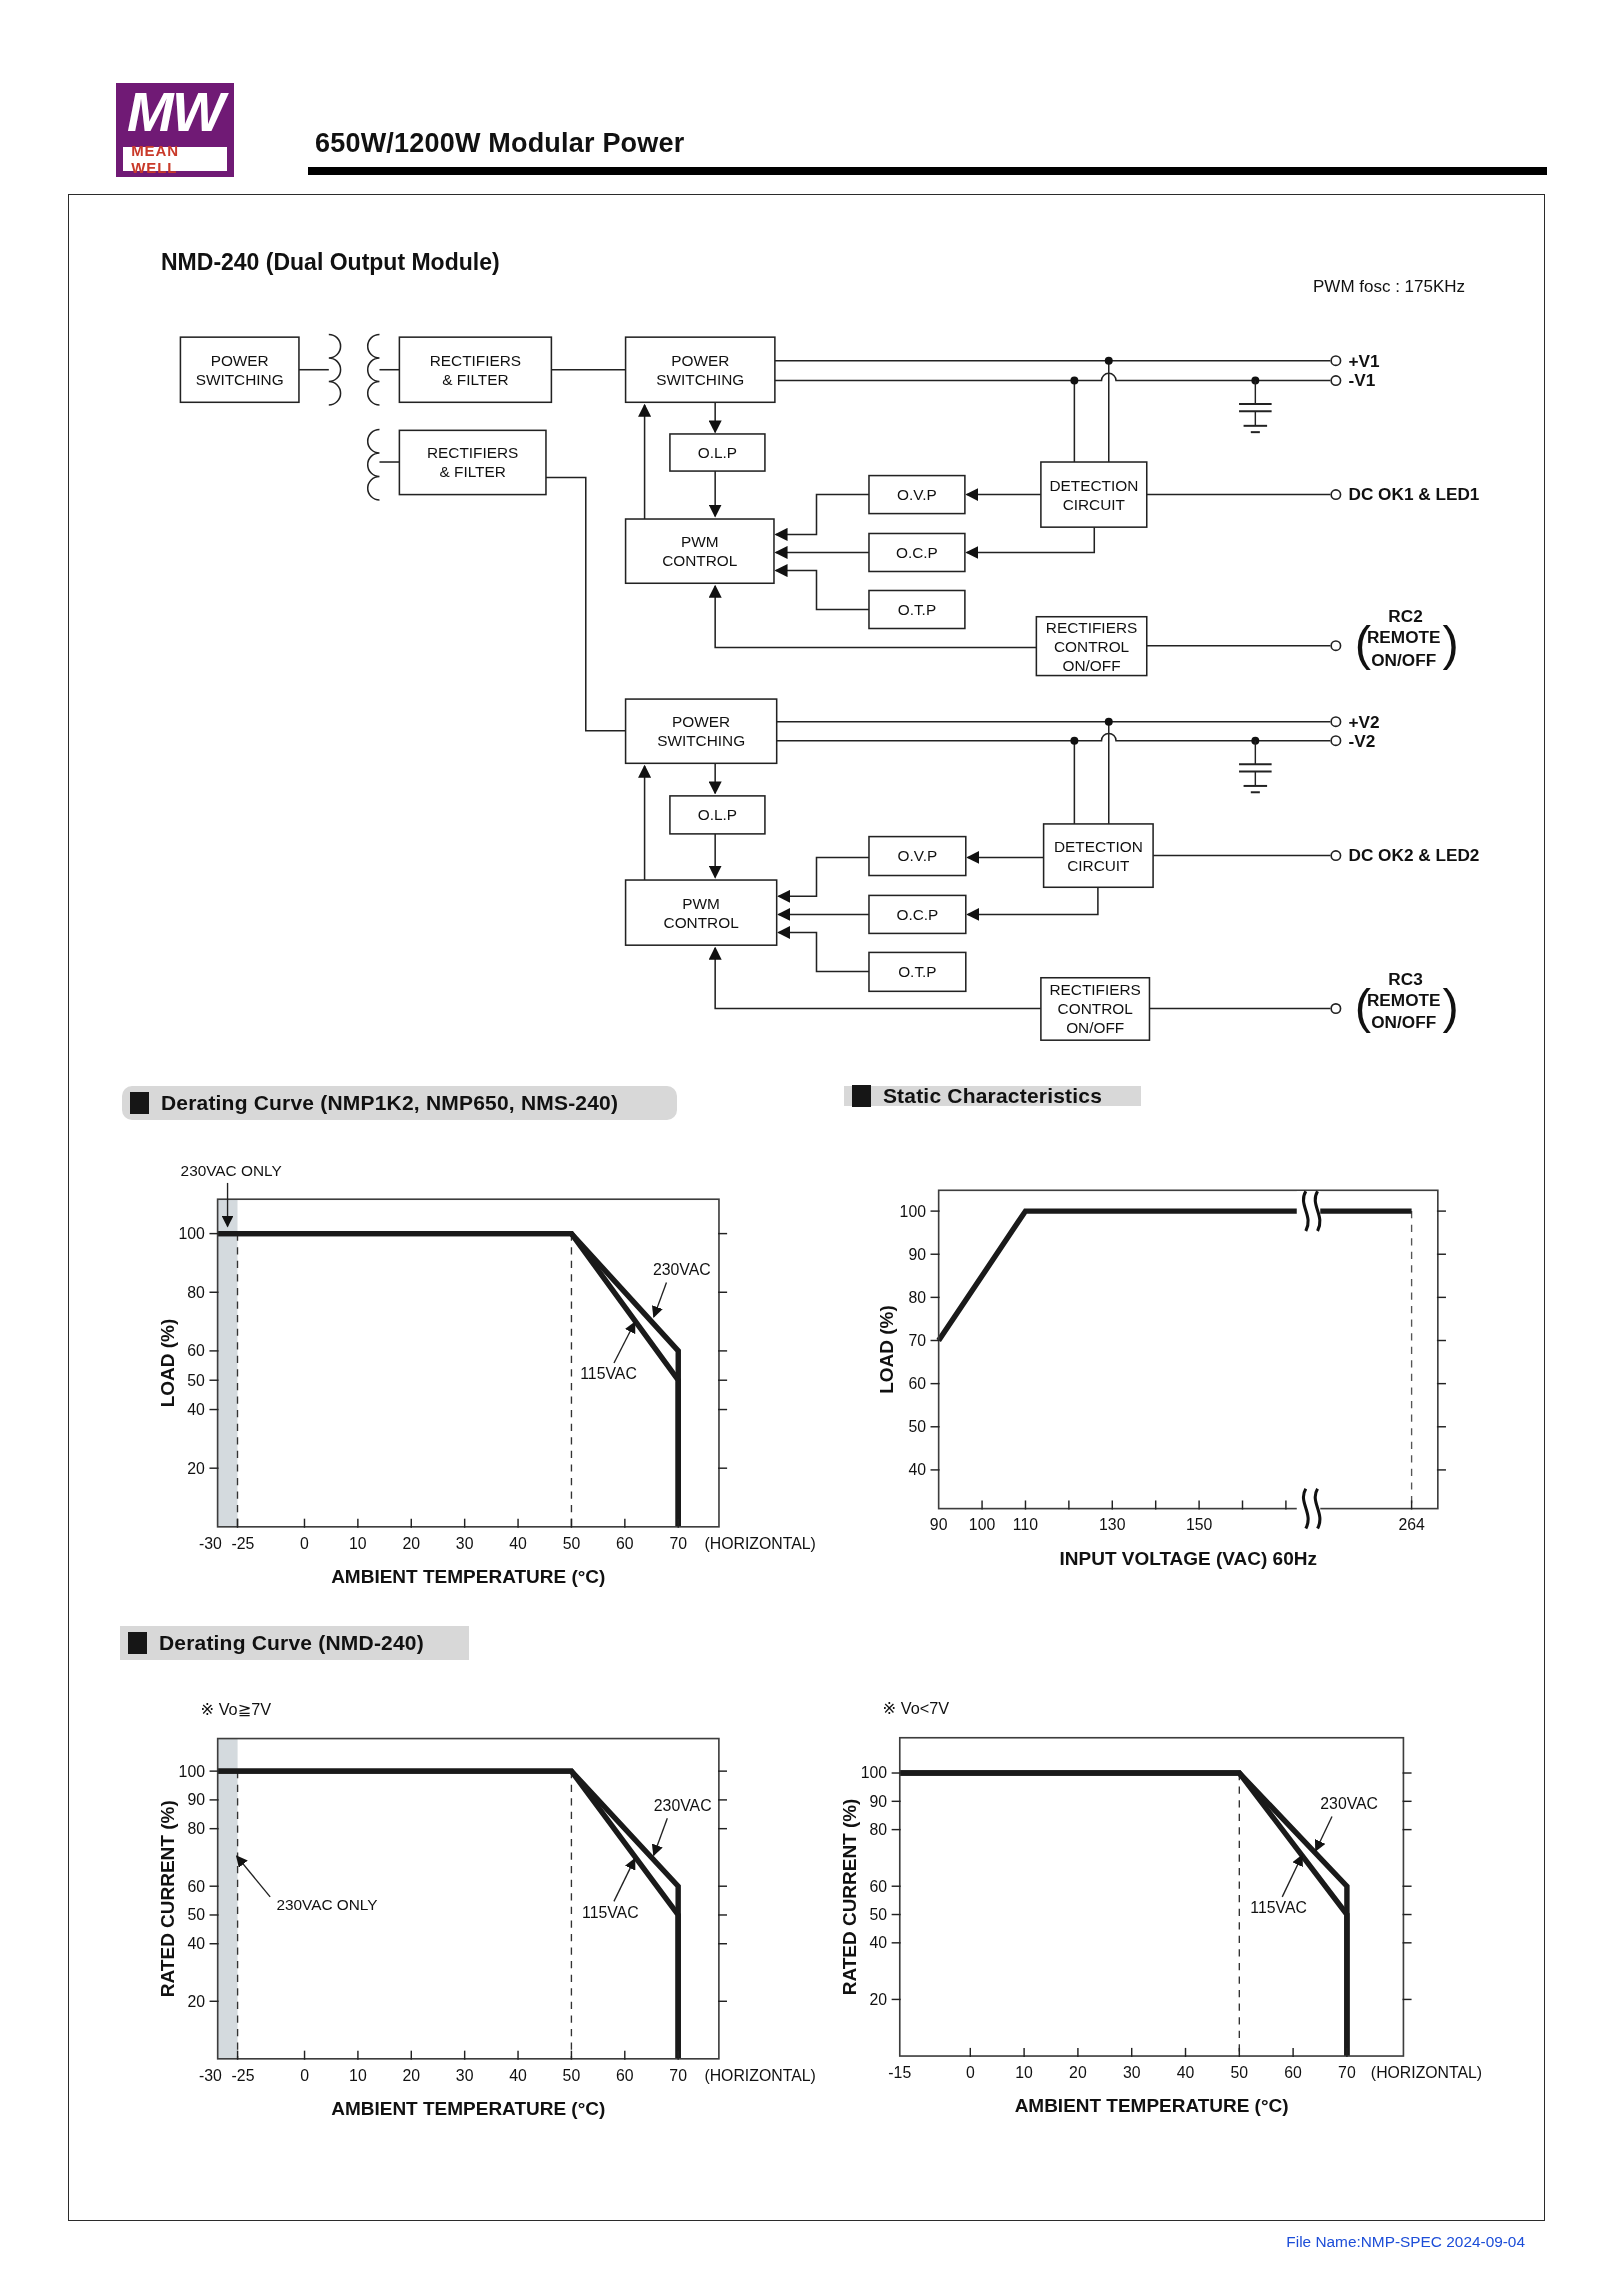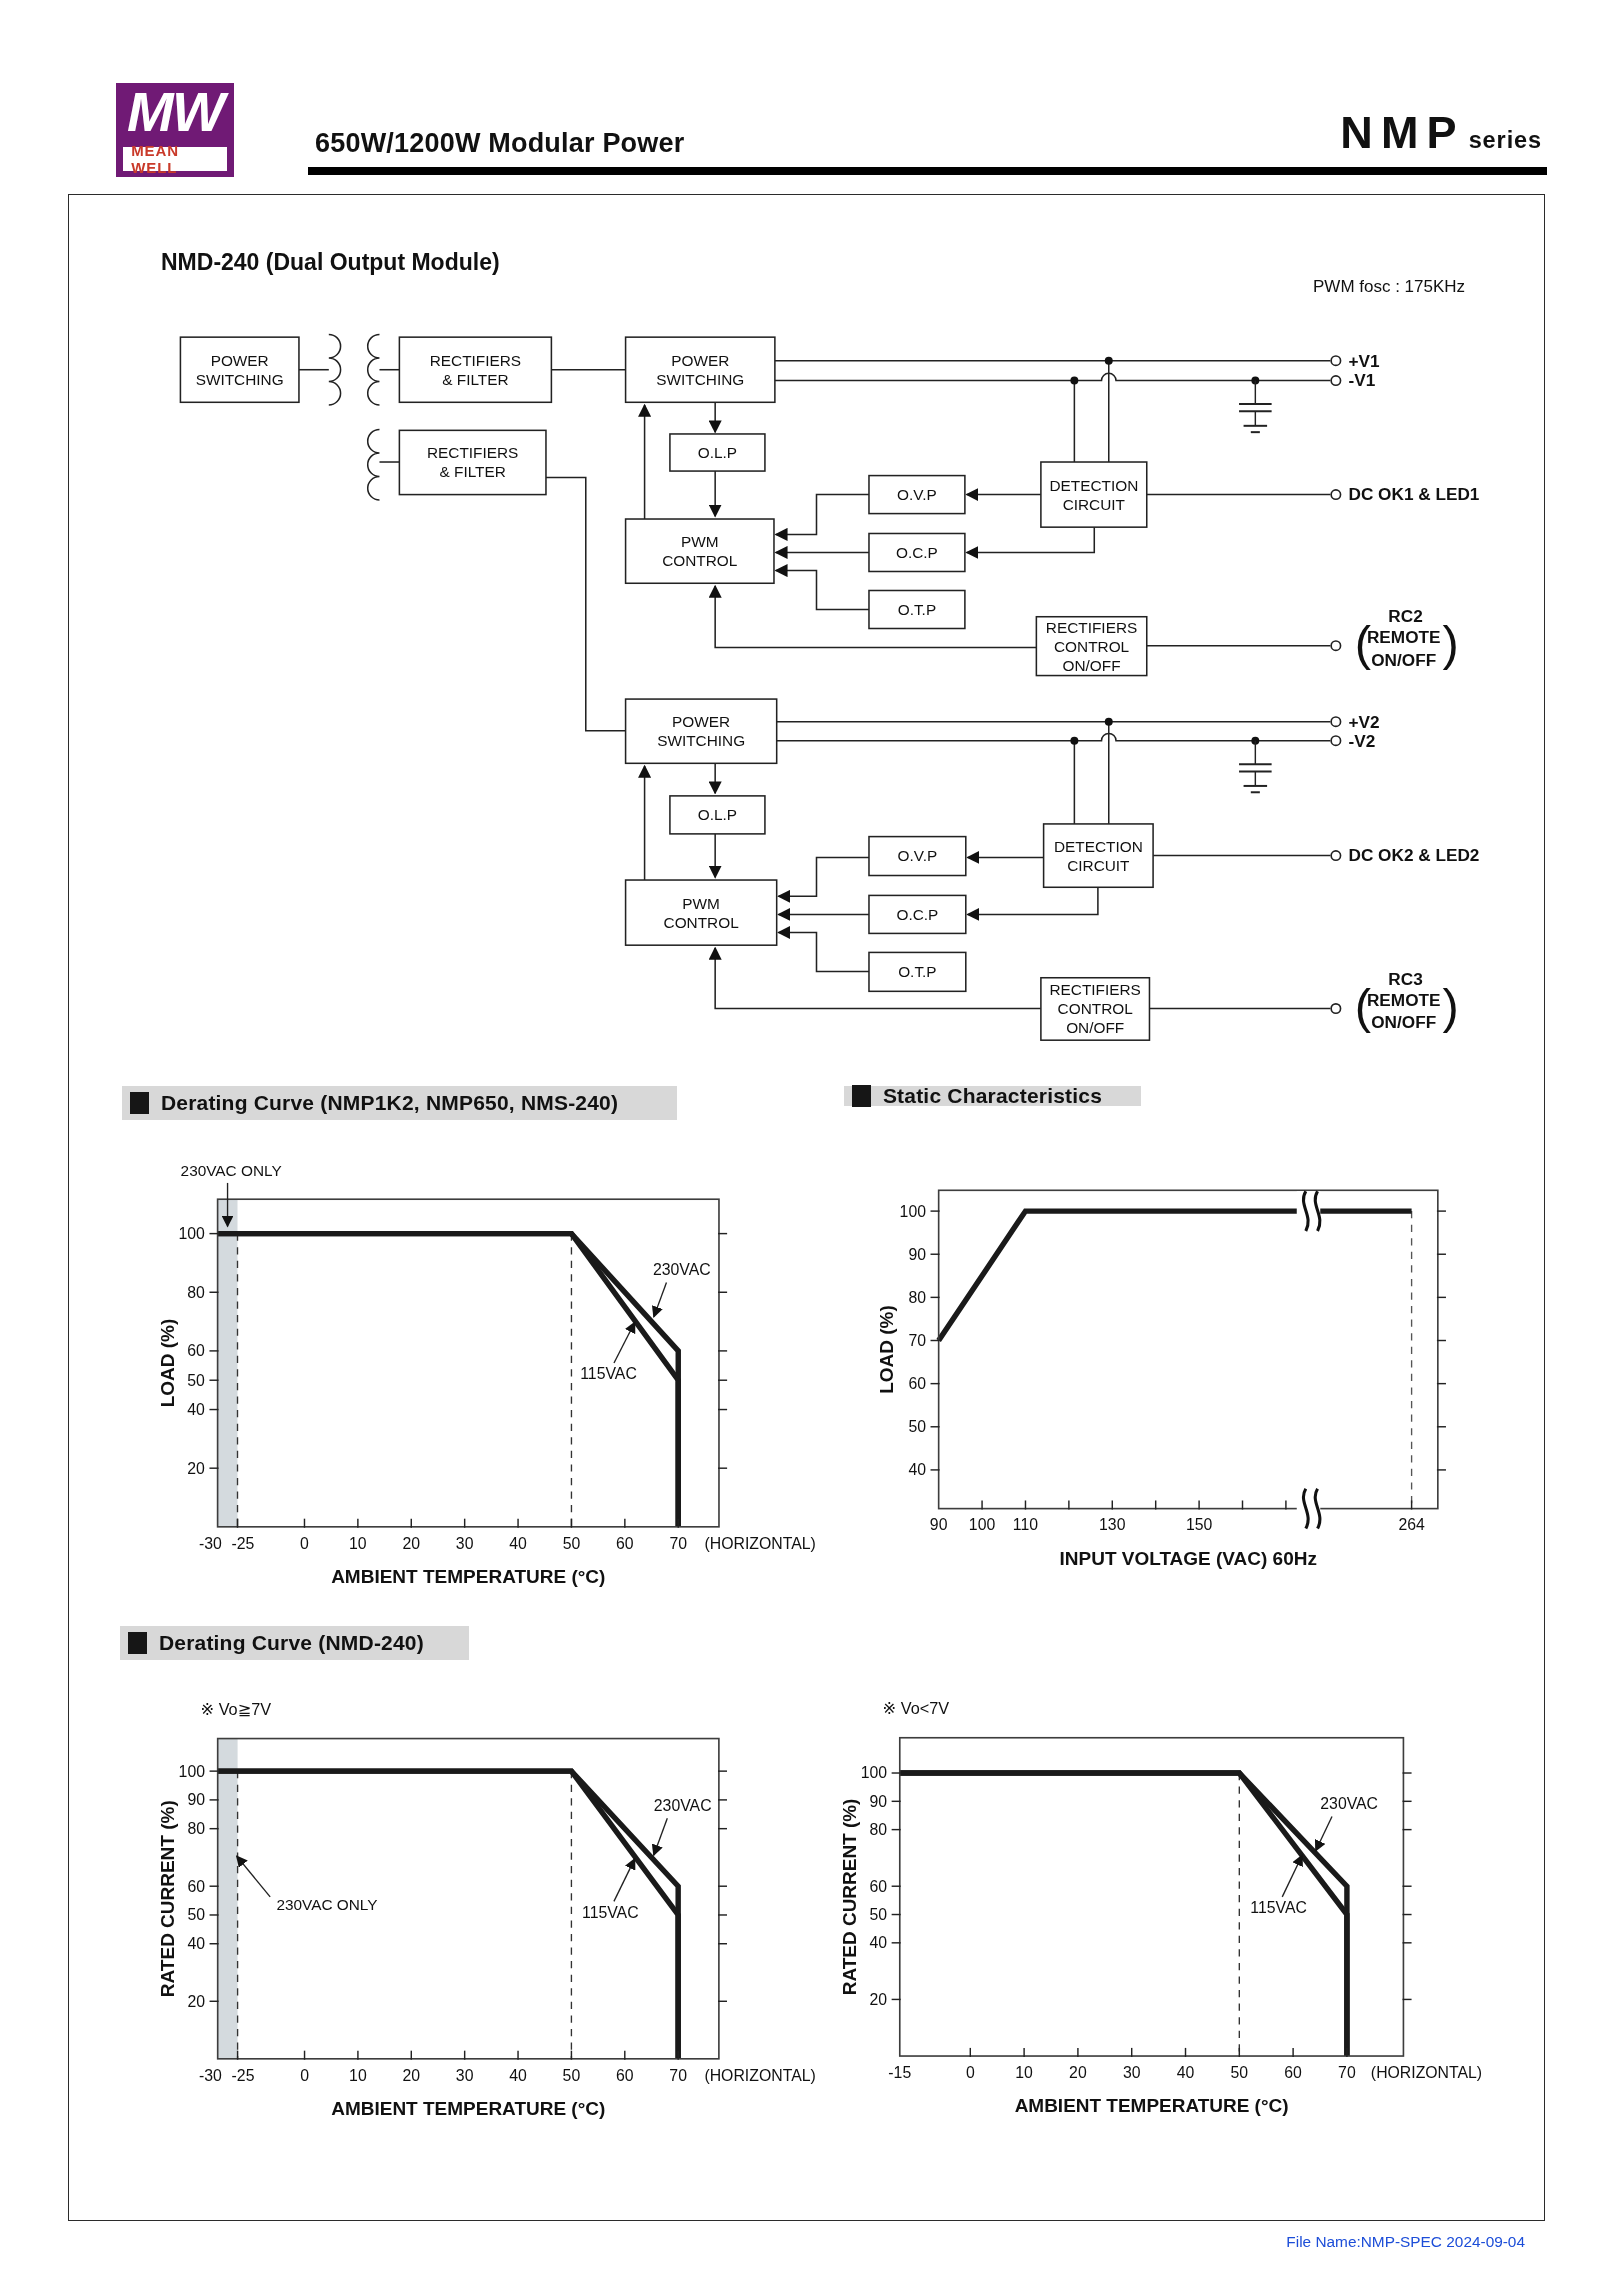--- a/index.html
+++ b/index.html
@@ -19,41 +19,40 @@
   #series .ser{font-size:23.5px;font-weight:700;letter-spacing:0.9px;}
   #header-bar{left:308px;top:167px;width:1239px;height:8.1px;background:#000;}
   #page-box{left:68px;top:194px;width:1475px;height:2025px;border:1.8px solid #2b2b2b;}
   
   #diagram-title{left:161px;top:237px;font-size:23px;font-weight:700;margin-top:12px;}
   #pwm-note{left:1313px;top:277px;font-size:17px;font-weight:500;}
   
   .section-heading{background:#d8d8d8;display:flex;align-items:center;gap:11.8px;padding-left:8.1px;}
   .section-heading .sq{width:19px;height:22px;background:#161616;flex:0 0 auto;}
   .section-heading .txt{font-size:21px;font-weight:700;letter-spacing:0.2px;white-space:nowrap;}
-  #heading-derating1{left:122px;top:1086px;width:547px;height:34px;}
+  #heading-derating1{left:122px;top:1086px;width:547px;height:34px;border-radius:10px;}
   #heading-static{left:844px;top:1086px;width:289px;height:20px;}
   #heading-derating2{left:120px;top:1626px;width:341px;height:34px;}
   
   svg{position:absolute;}
   svg text{font-family:"Liberation Sans","DejaVu Sans",sans-serif;fill:#111;}
   #footer{right:90px;top:2233px;font-size:15.4px;color:#1d4ed8;}
 </style>
 </head>
 <body>
 
 <div id="page">
 
   <div class="abs" id="logo">
     <div class="mw">MW</div>
     <div class="strip">
       <span>MEAN WELL</span>
     </div>
   </div>
   <div class="abs" id="doc-title">650W/1200W Modular Power</div>
-  <div class="abs" id="series"><span class="nmp">NMP</span> <span class="ser">series</span></div>
   <div class="abs" id="header-bar"></div>
 
   <div class="abs" id="page-box"></div>
 
   <div class="abs" id="diagram-title">NMD-240 (Dual Output Module)</div>
   <div class="abs" id="pwm-note">PWM fosc : 175KHz</div>
   <svg id="diagram-svg" style="left:70px;top:196px" width="1474" height="941" viewBox="77 217 1629 1040">
       <defs>
         <marker id="arw" viewBox="0 0 10 10" refX="9" refY="5" markerWidth="8.5" markerHeight="8.5" orient="auto-start-reverse">
           <path d="M0 0 L10 5 L0 10 z" fill="#111"></path>

